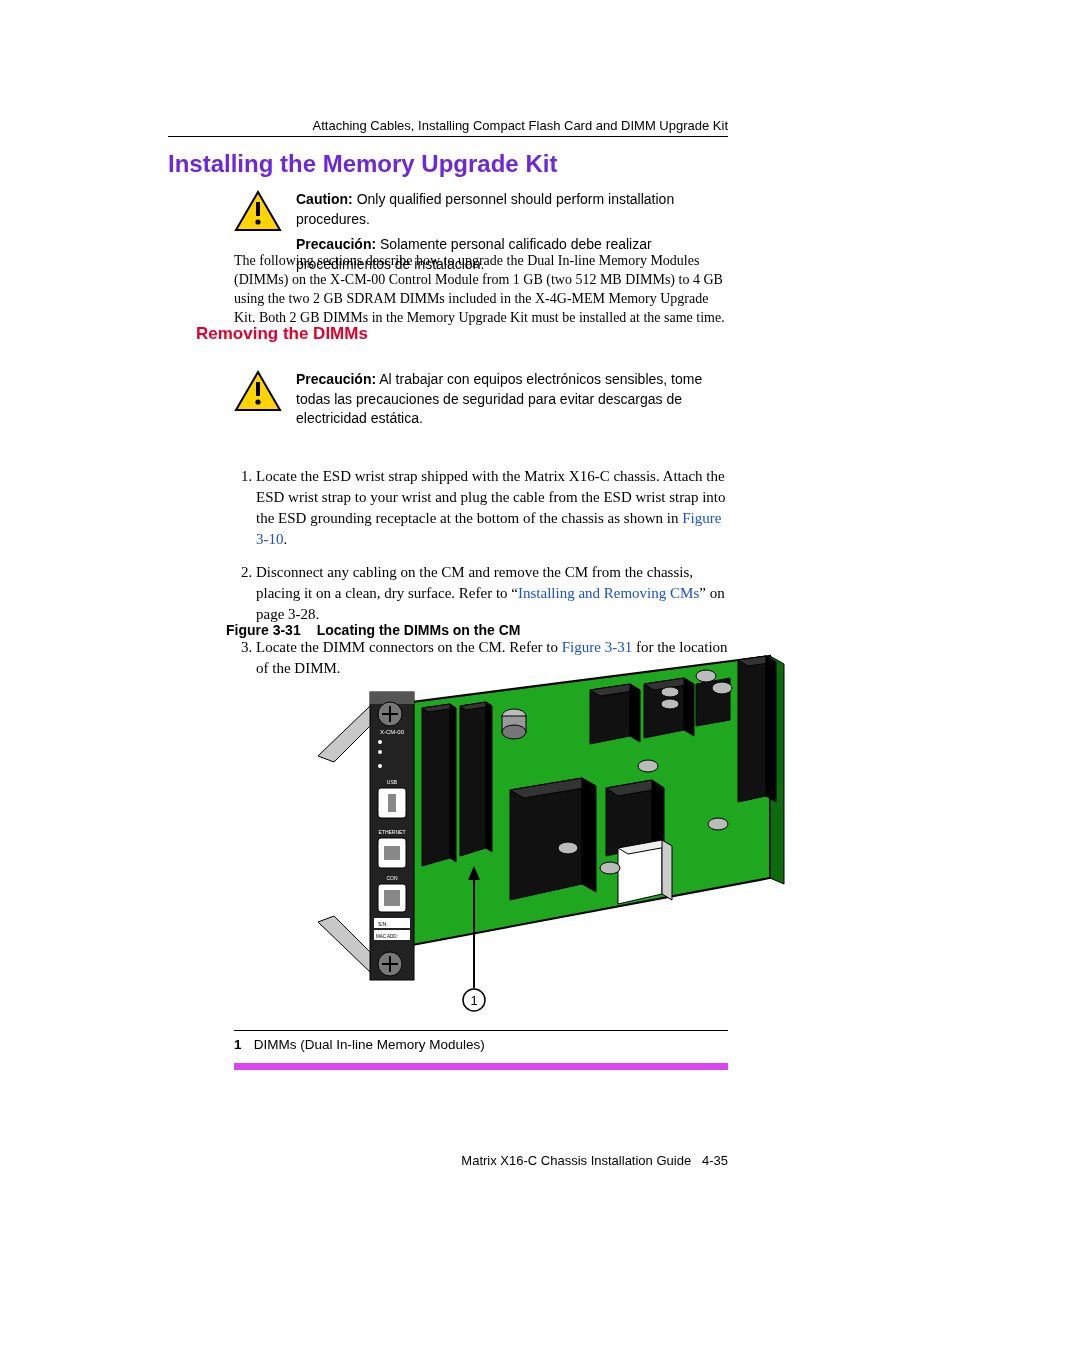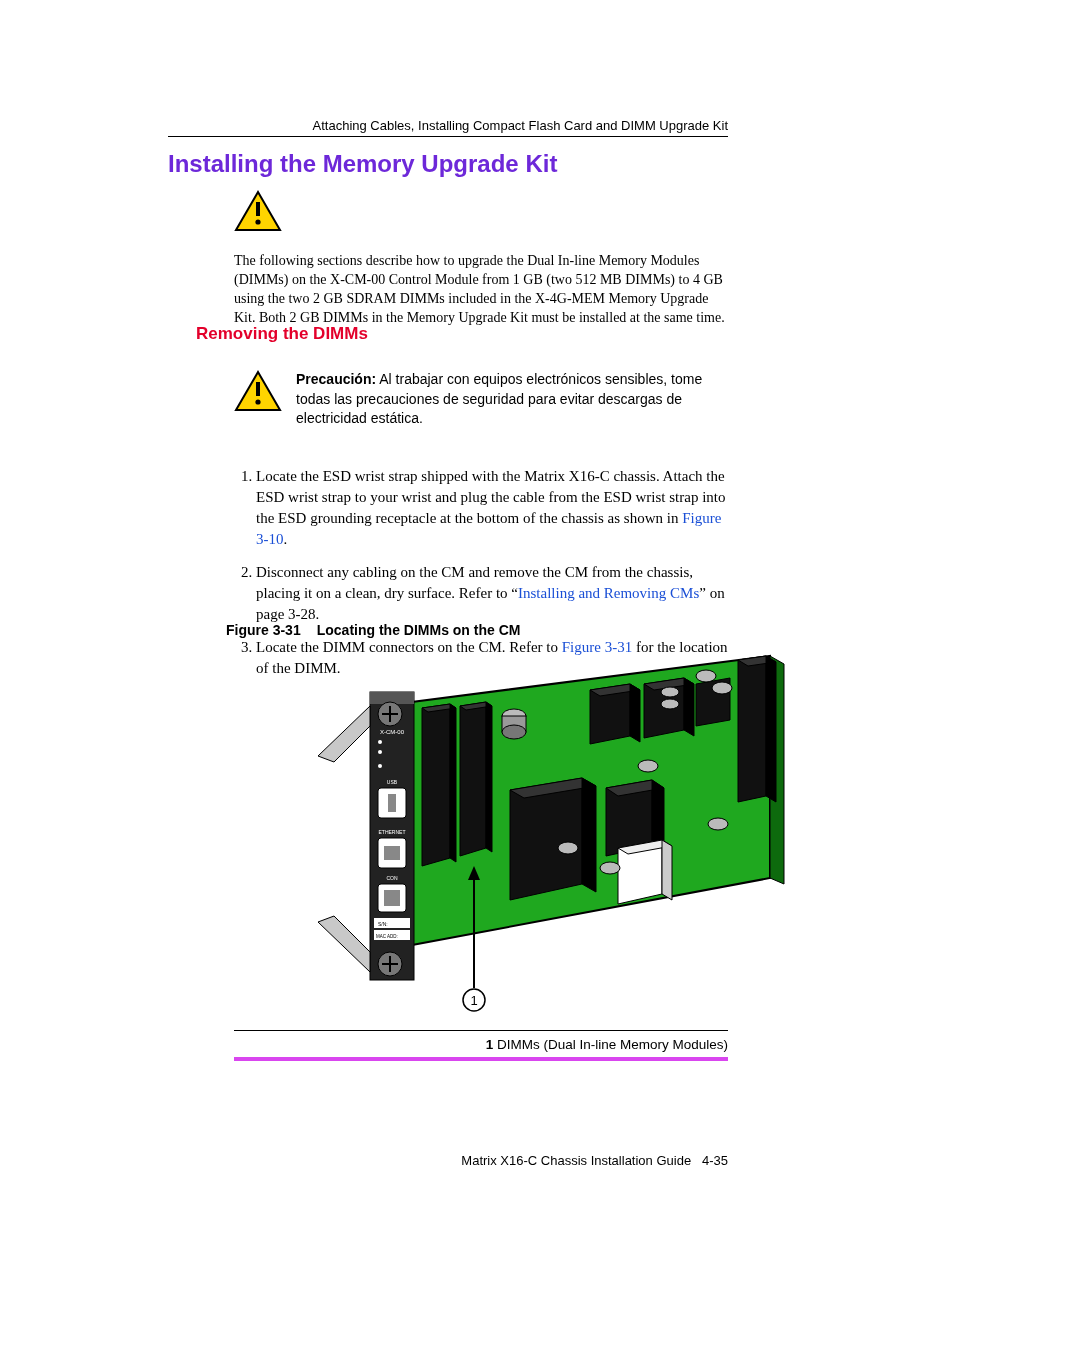--- a/index.html
+++ b/index.html
@@ -15,41 +15,45 @@
   .h2 { position: absolute; left: 196px; font-size: 17px; font-weight: bold; color: #e3002b; }
   ol.steps { position: absolute; left: 234px; right: 168px; font-family: "Palatino Linotype", Georgia, serif; font-size: 15px; line-height: 1.4; padding-left: 22px; margin: 0; }
   ol.steps li { margin-bottom: 12px; }
   .link { color: #1a4fd6; }
   .fig-caption { position: absolute; left: 226px; font-size: 14px; font-weight: bold; }
   .fig-caption .num { margin-right: 16px; }
   .figure-box { position: absolute; left: 310px; width: 480px; height: 380px; }
   .callout-row { position: absolute; left: 234px; right: 168px; font-size: 13.5px; }
   .callout-row .num { font-weight: bold; display: inline-block; width: 16px; }
   .callout-rule-top { border-top: 1px solid #000; padding-top: 6px; }
-  .callout-rule-bot { border-bottom: 4px solid #d946ef; padding-bottom: 5px; text-align: right; }
+  .callout-rule-bot { border-bottom: 7px solid #d946ef; padding-bottom: 11px; }
   .footer { position: absolute; bottom: 196px; right: 168px; font-size: 13px; }
   svg { display: block; }
 </style>
 </head>
 <body>
 
 <div class="page">
 
   <div class="running-head">Attaching Cables, Installing Compact Flash Card and DIMM Upgrade Kit</div>
   <div class="rule-top"></div>
 
   <div class="h1">Installing the Memory Upgrade Kit</div>
 
   <div class="caution-row" style="top:190px;">
     <div>
       <svg width="48" height="44" viewBox="0 0 48 44">
         <polygon points="24,2 46,40 2,40" fill="#ffd400" stroke="#000" stroke-width="2"></polygon>
         <rect x="22" y="12" width="4" height="14" fill="#000"></rect>
         <circle cx="24" cy="32" r="2.6" fill="#000"></circle>
       </svg>
+    </div>
+    <div class="caution-text">
+      <p><b>Caution:</b><span> Only qualified personnel should perform installation procedures.</span></p>
+      <p><b>Precaución:</b><span> Solamente personal calificado debe realizar procedimientos de instalacion.</span></p>
     </div>
   </div>
 
   <div class="body-para" style="top:252px;">The following sections describe how to upgrade the Dual In-line Memory Modules (DIMMs) on the X-CM-00 Control Module from 1 GB (two 512 MB DIMMs) to 4 GB using the two 2 GB SDRAM DIMMs included in the X-4G-MEM Memory Upgrade Kit. Both 2 GB DIMMs in the Memory Upgrade Kit must be installed at the same time.</div>
 
   <div class="h2" style="top:324px;">Removing the DIMMs</div>
 
   <div class="caution-row" style="top:370px;">
     <div>
       <svg width="48" height="44" viewBox="0 0 48 44">

